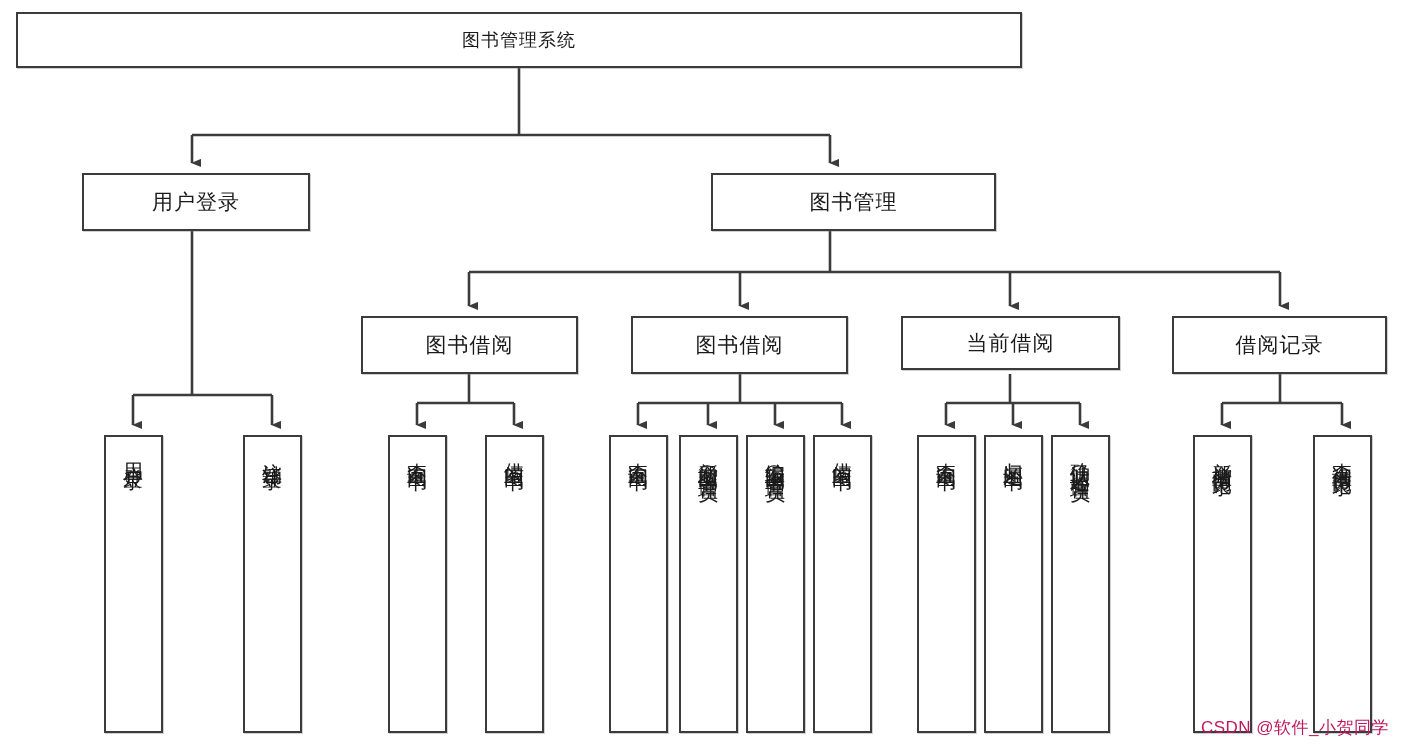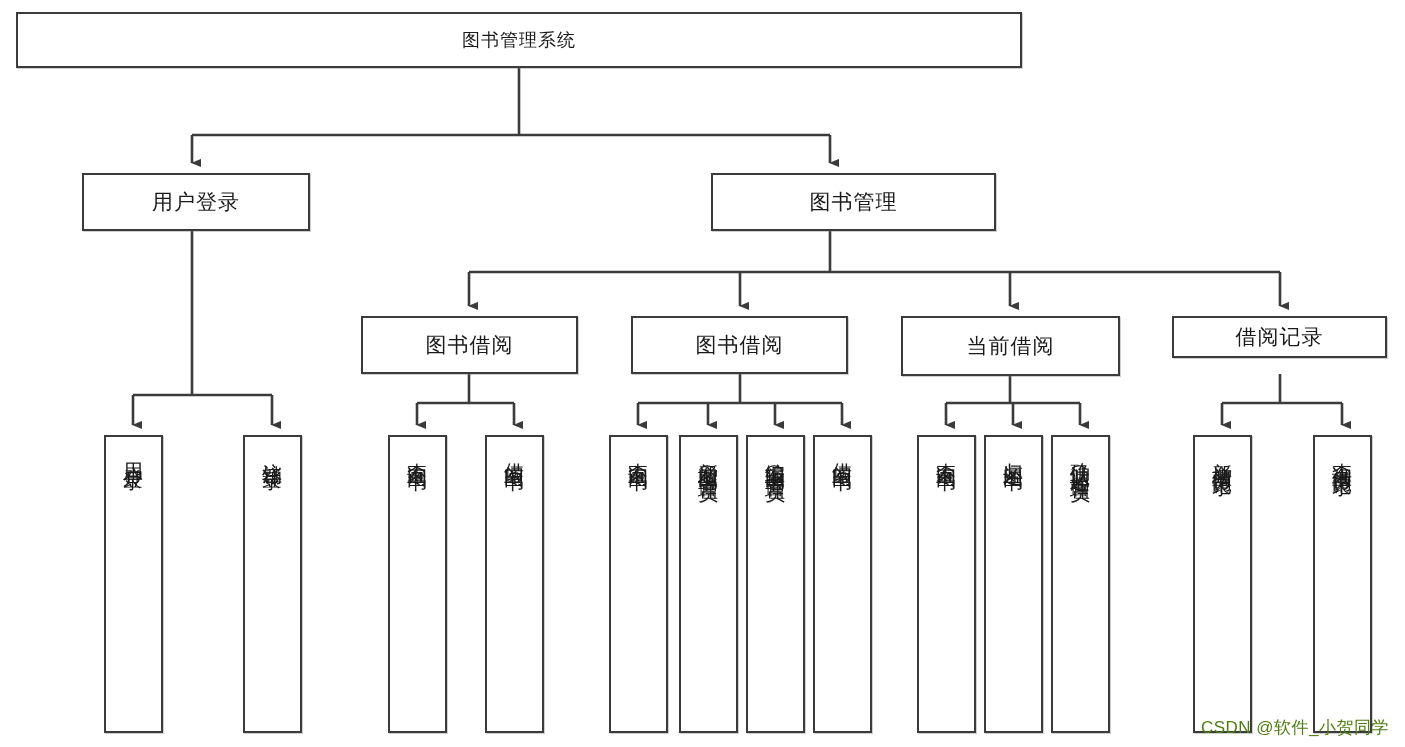--- a/index.html
+++ b/index.html
@@ -56,21 +56,21 @@
     writing-mode: vertical-rl;
     text-orientation: upright;
     white-space: nowrap;
     line-height: 1.0;
   }
   #watermark {
     position: absolute;
     right: 16px;
     bottom: 8px;
     font-size: 17px;
-    color: #4d7c0f;
+    color: #be185d;
     white-space: nowrap;
     letter-spacing: 0.5px;
   }
 </style>
 </head>
 <body>
 
 <div id="canvas">
 
   <svg id="edges" viewBox="0 0 1405 747" width="1405" height="747">
@@ -133,24 +133,24 @@
   <div class="node h" style="left:711px; top:173px; width:285px; height:58px;">
     <span>图书管理</span>
   </div>
 
   <div class="node h" style="left:361px; top:316px; width:217px; height:58px;">
     <span>图书借阅</span>
   </div>
   <div class="node h" style="left:631px; top:316px; width:217px; height:58px;">
     <span>图书借阅</span>
   </div>
-  <div class="node h" style="left:901px; top:316px; width:219px; height:60px;">
+  <div class="node h" style="left:901px; top:316px; width:219px; height:54px;">
     <span>当前借阅</span>
   </div>
-  <div class="node h" style="left:1172px; top:316px; width:215px; height:42px;">
+  <div class="node h" style="left:1172px; top:316px; width:215px; height:58px;">
     <span>借阅记录</span>
   </div>
 
   <div class="node v" style="left:104px; top:435px; width:59px; height:298px;">
     <span class="vtext">用户登录</span>
   </div>
   <div class="node v" style="left:243px; top:435px; width:59px; height:298px;">
     <span class="vtext">注销登录</span>
   </div>
 

